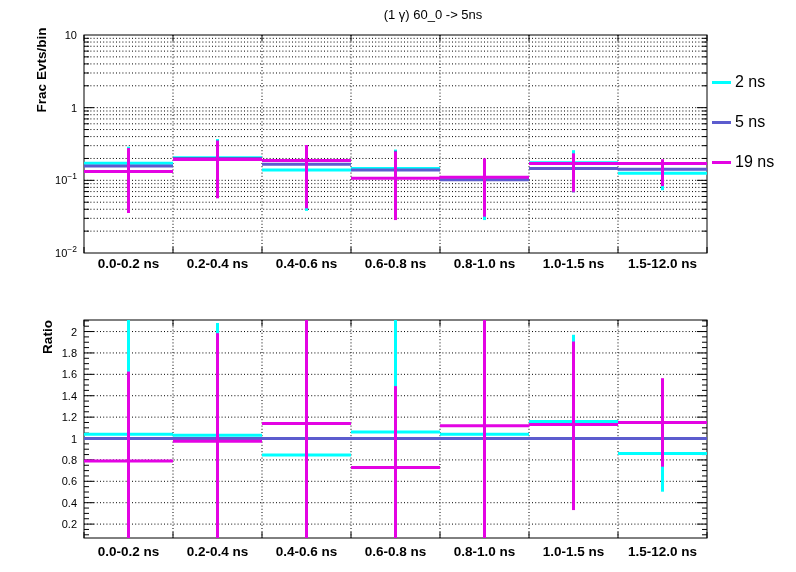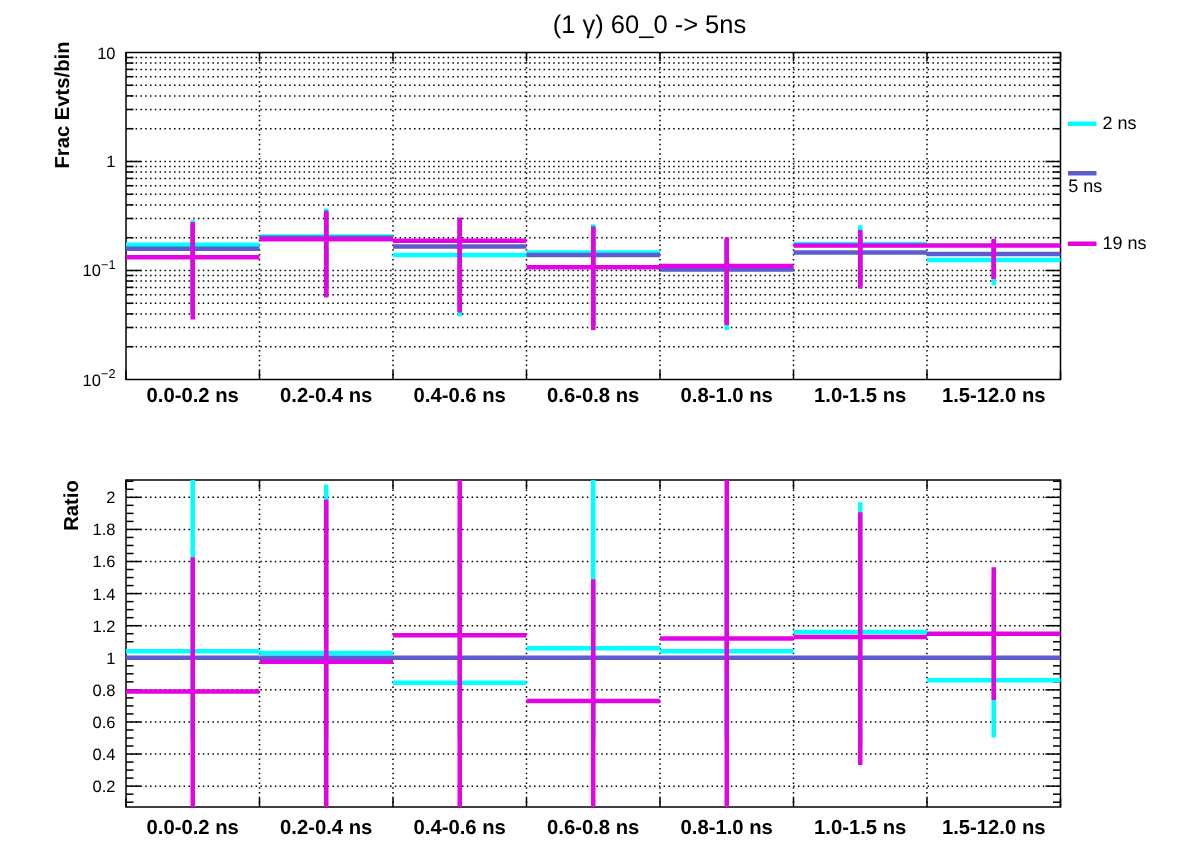--- a/index.html
+++ b/index.html
@@ -1,27 +1,27 @@
 <!DOCTYPE html>
 <html><head>
 <meta charset="utf-8">
 <style>
   html,body{margin:0;padding:0;background:#fff;}
   .canvas{position:relative;width:796px;height:572px;background:#ffffff;
           font-family:"Liberation Sans",sans-serif;overflow:hidden;}
   svg{position:absolute;left:0;top:0;}
   .chart-title{position:absolute;top:7px;left:433px;transform:translateX(-50%);
-               font-size:17px;color:#000;white-space:nowrap;}
+               font-size:13px;color:#000;white-space:nowrap;}
   .legend{position:absolute;left:712px;top:0;width:84px;}
   .legend-item{position:absolute;display:flex;align-items:center;height:16px;}
   .legend-item:nth-child(1){top:74px;}
-  .legend-item:nth-child(2){top:114px;flex-direction:column;}
+  .legend-item:nth-child(2){top:114px;}
   .legend-item:nth-child(3){top:154px;}
   .legend-marker{display:inline-block;width:19px;height:3px;margin-right:4px;flex:0 0 auto;}
-  .legend-label{font-size:12px;color:#000;white-space:nowrap;text-align:center;}
+  .legend-label{font-size:16px;color:#000;white-space:nowrap;text-align:center;}
   .grid{stroke:#000;stroke-width:1;stroke-dasharray:1 2.2;fill:none;}
   .frame{fill:none;stroke:#000;stroke-width:1;}
   .tick{stroke:#000;stroke-width:1;}
   .ytick{font-size:11px;fill:#000;}
   .xlabel{font-size:13.5px;font-weight:bold;fill:#000;}
   .ytitle{font-size:13.5px;font-weight:bold;fill:#000;}
 </style>
 </head>
 <body>
 

